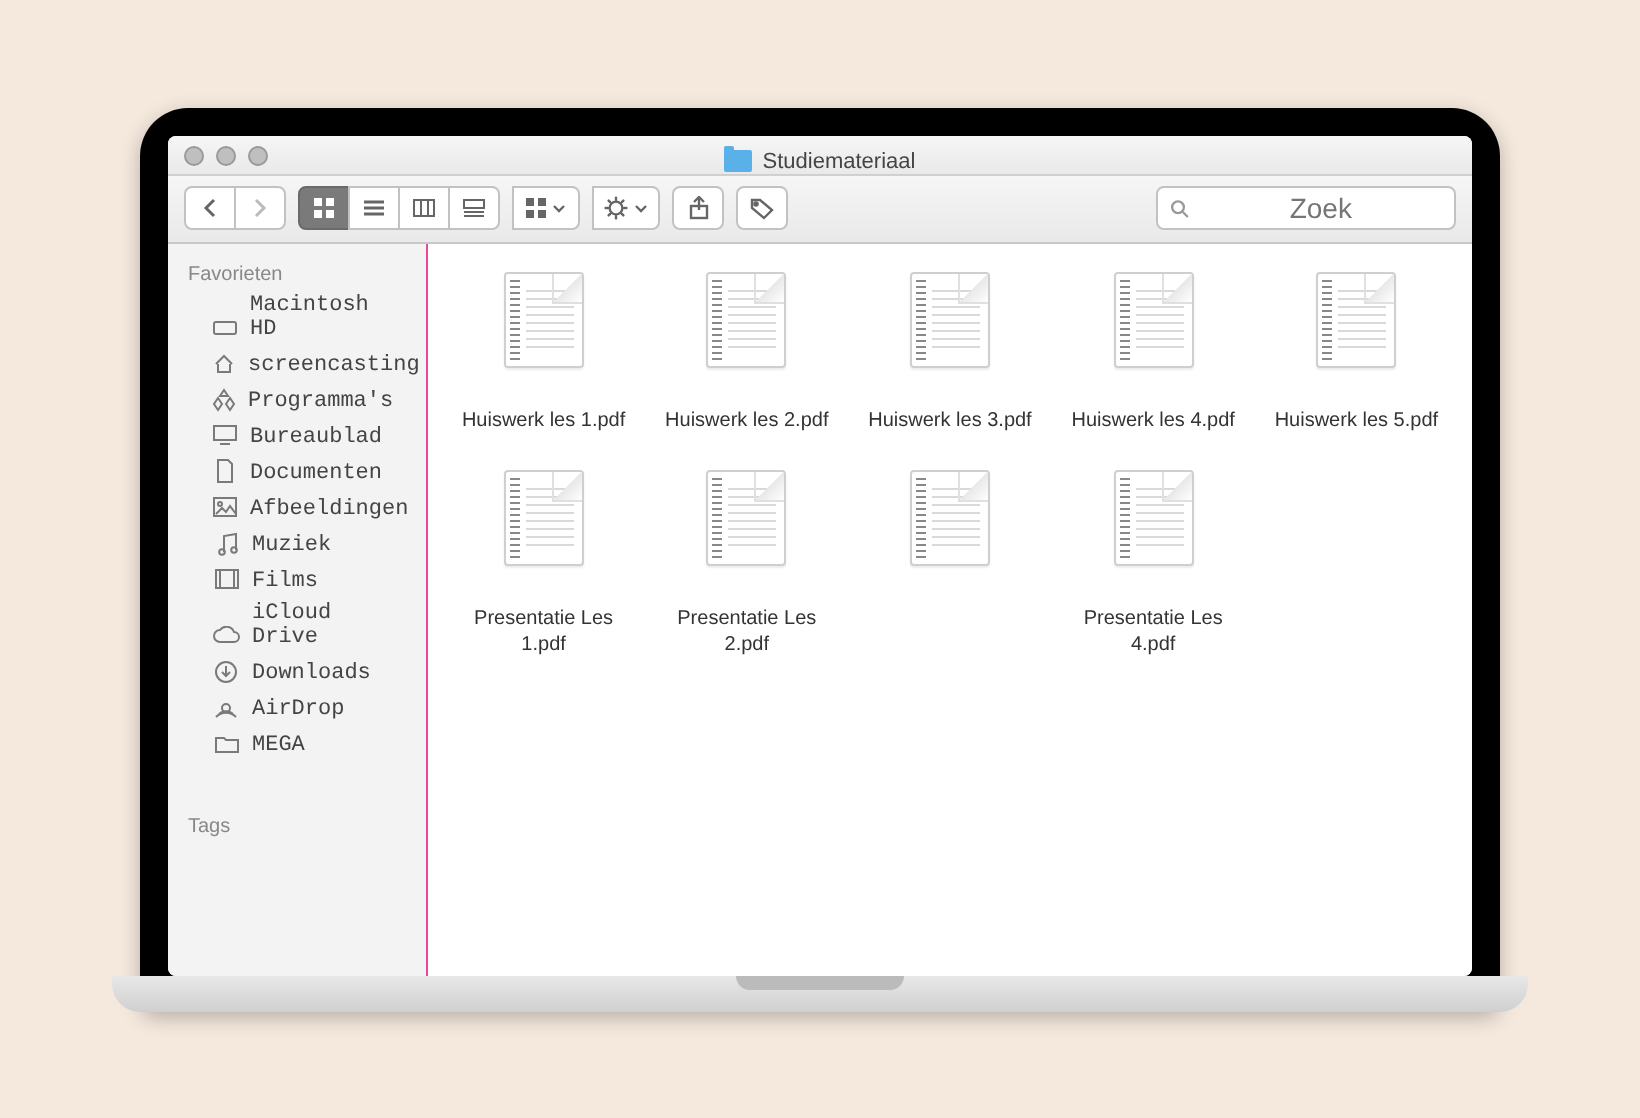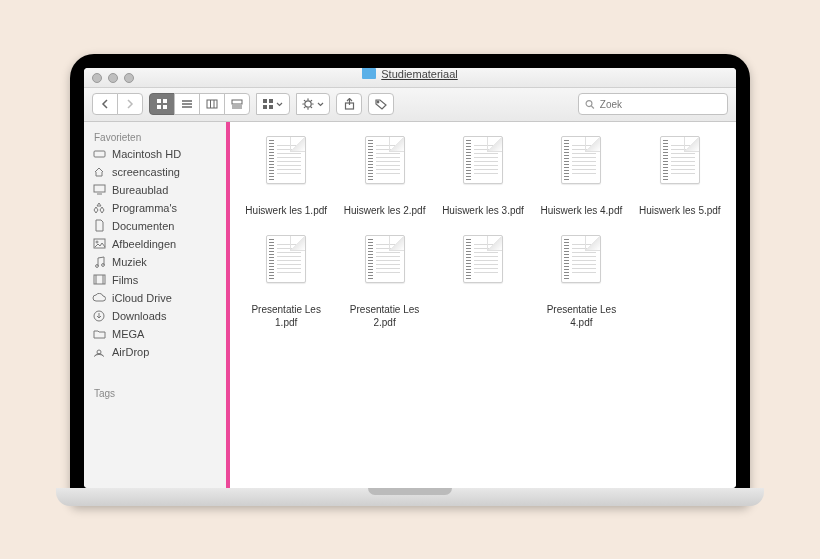--- a/index.html
+++ b/index.html
@@ -36,22 +36,22 @@
   }
   .laptop-base::before {
     content:""; position:absolute; left:50%; top:0;
     width:84px; height:7px; background:#bbb;
     border-radius:0 0 8px 8px; transform:translateX(-50%);
   }
 
   .titlebar {
     height: 20px; background: linear-gradient(#f6f6f6,#e9e9e9);
     border-bottom: 1px solid #d0d0d0;
-    display: flex; align-items: flex-start; justify-content: center;
-    position: relative; flex-shrink:0;text-decoration:underline;
+    display: flex; align-items: flex-end; justify-content: center;
+    position: relative; flex-shrink:0;
   }
   .traffic { position:absolute; left:8px; top:5px; display:flex; gap:6px; }
   .traffic span { width:10px; height:10px; border-radius:50%; display:block;
     background:#bfbfbf; border:0.5px solid #9a9a9a; }
   .title-wrap { display:flex; align-items:center; gap:5px; font-size:11px; color:#444;}
   .folder-icon-sm { width:14px; height:11px; background:#5ab0e8; border-radius:1px;
     position:relative; }
   .folder-icon-sm::before { content:""; position:absolute; top:-2px; left:0;
     width:5px; height:3px; background:#5ab0e8; border-radius:1px 1px 0 0;}
 
@@ -70,31 +70,31 @@
   .btn-group .tb-btn:first-child { border-radius:4px 0 0 4px; margin-left:0; }
   .btn-group .tb-btn:last-child  { border-radius:0 4px 4px 0; }
   .tb-btn.single { border-radius:4px; }
   .tb-btn.active { background:#7a7a7a; color:#fff; border-color:#6a6a6a;}
   .spacer { flex:1; }
   .search {
     height:22px; width:150px; border:1px solid #c2c2c2; border-radius:4px;
     background:#fff; display:flex; align-items:center; padding:0 6px; gap:5px;
     color:#999;
   }
-  .search input { border:none; outline:none; width:100%; font-size:10px; color:#555; background:transparent;}
+  .search input { border:none; outline:none; width:100%; font-size:14px; color:#555; background:transparent;text-align:center;}
   svg { display:block; }
 
   .body { flex:1; display:flex; overflow:hidden; }
   .sidebar {
-    width:146px; background:#f3f3f3; border-right:4px solid #ec4899;
+    width:130px; background:#f3f3f3; border-right:1px solid #ec4899;
     padding:6px 0; overflow-y:auto;
   }
   .side-head { font-size:10px; color:#888; padding:4px 10px 2px; }
-  .side-item { display:flex; align-items:center; gap:6px; padding:2px 8px;
-    font-size:11px; color:#444; cursor:default; }
+  .side-item { display:flex; align-items:flex-end; gap:6px; padding:2px 22px;
+    font-size:11px; color:#444; cursor:default;font-family:Liberation Mono, monospace; }
   .side-item .ic { width:14px; height:14px; display:flex; align-items:center;
     justify-content:center; color:#7a7a7a; }
 
   .content { flex:1; background:#fff; padding:14px 10px; overflow:auto; }
   .grid { display:grid; grid-template-columns: repeat(5, 1fr); gap:18px 6px; }
   .file { display:flex; flex-direction:column; align-items:center; text-align:center;
     font-size:10px; color:#333; cursor:default; }
   .file .thumb {
     width:40px; height:48px; background:#fff; border:1px solid #cfcfcf;
     border-radius:2px; position:relative; margin-bottom:5px;
@@ -255,39 +255,39 @@
           <span class="ic">
               <svg width="12" height="12" viewBox="0 0 12 12" fill="none" stroke="#7a7a7a">
                 <path d="M2 6l4-4 4 4"></path>
                 <path d="M3 6v4h6V6"></path>
               </svg>
             </span>
           <span>screencasting</span>
         </div>
         <div class="side-item">
           <span class="ic">
-              <svg width="13" height="11" viewBox="0 0 13 11" fill="none" stroke="#7a7a7a">
-                <rect x="1" y="1" width="11" height="7"></rect>
-                <line x1="4" y1="10" x2="9" y2="10"></line>
-              </svg>
-            </span>
-          <span>Bureaublad</span>
-        </div>
-        <div class="side-item">
-          <span class="ic">
               <svg width="12" height="12" viewBox="0 0 12 12" fill="none" stroke="#7a7a7a">
                 <path d="M6 1l2 3H4z"></path>
                 <path d="M3 5l-2 3 2 3 2-3z"></path>
                 <path d="M9 5l2 3-2 3-2-3z"></path>
               </svg>
             </span>
           <span>Programma's</span>
         </div>
         <div class="side-item">
           <span class="ic">
+              <svg width="13" height="11" viewBox="0 0 13 11" fill="none" stroke="#7a7a7a">
+                <rect x="1" y="1" width="11" height="7"></rect>
+                <line x1="4" y1="10" x2="9" y2="10"></line>
+              </svg>
+            </span>
+          <span>Bureaublad</span>
+        </div>
+        <div class="side-item">
+          <span class="ic">
               <svg width="11" height="13" viewBox="0 0 11 13" fill="none" stroke="#7a7a7a">
                 <path d="M2 1h5l2 2v9H2z"></path>
               </svg>
             </span>
           <span>Documenten</span>
         </div>
         <div class="side-item">
           <span class="ic">
               <svg width="13" height="11" viewBox="0 0 13 11" fill="none" stroke="#7a7a7a">
                 <rect x="1" y="1" width="11" height="9"></rect>
@@ -330,36 +330,36 @@
               <svg width="12" height="12" viewBox="0 0 12 12" fill="none" stroke="#7a7a7a">
                 <circle cx="6" cy="6" r="5"></circle>
                 <path d="M6 3v5"></path>
                 <path d="M4 6l2 2 2-2"></path>
               </svg>
             </span>
           <span>Downloads</span>
         </div>
         <div class="side-item">
           <span class="ic">
-              <svg width="13" height="10" viewBox="0 0 13 10" fill="none" stroke="#7a7a7a">
-                <path d="M1 2h4l1 1h6v6H1z"></path>
-              </svg>
-            </span>
-          <span>MEGA</span>
-        </div>
-        <div class="side-item">
-          <span class="ic">
               <svg width="12" height="12" viewBox="0 0 12 12" fill="none" stroke="#7a7a7a">
                 <circle cx="6" cy="6" r="2"></circle>
                 <path d="M2.5 9a5 5 0 017 0"></path>
                 <path d="M1 10.5a7 7 0 0110 0"></path>
               </svg>
             </span>
           <span>AirDrop</span>
         </div>
+        <div class="side-item">
+          <span class="ic">
+              <svg width="13" height="10" viewBox="0 0 13 10" fill="none" stroke="#7a7a7a">
+                <path d="M1 2h4l1 1h6v6H1z"></path>
+              </svg>
+            </span>
+          <span>MEGA</span>
+        </div>
 
         <div class="side-head" style="margin-top:23px">Tags</div>
       </div>
 
       <div class="content">
         <div class="grid" id="file-grid">
             <div class="file">
               <div class="thumb">
                 <div class="lines"></div>
               </div>

